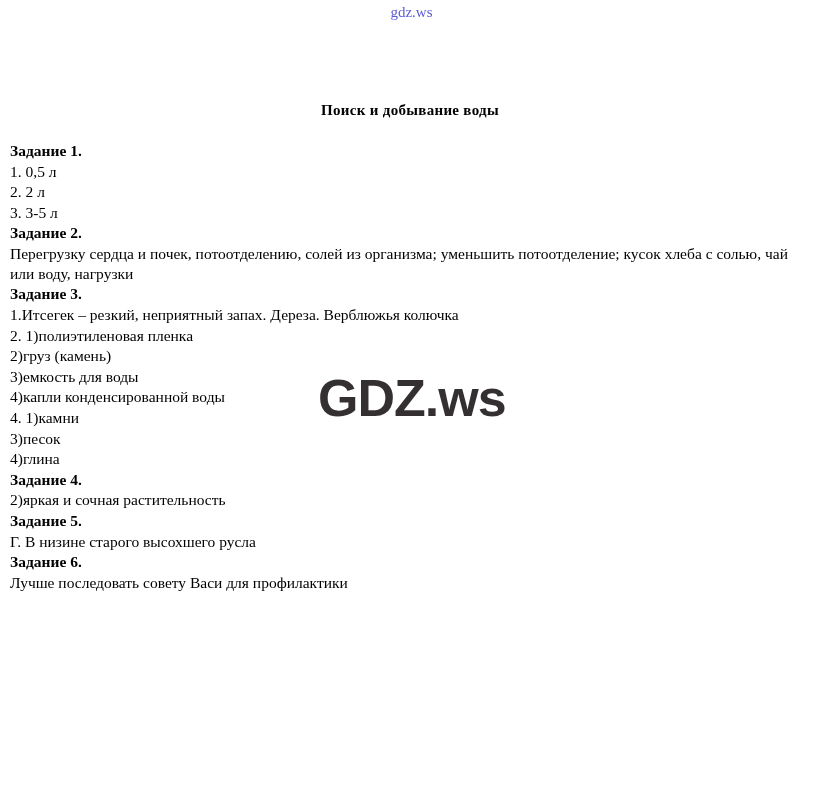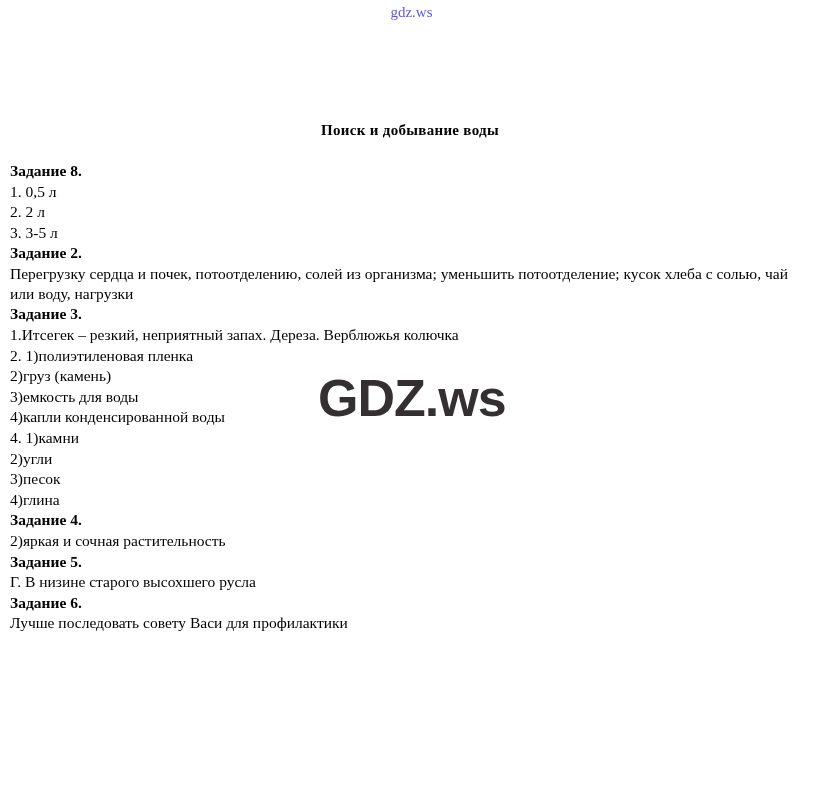--- a/index.html
+++ b/index.html
@@ -37,21 +37,21 @@
     left: 318px;
     font-family: "Liberation Sans", sans-serif;
     font-size: 52px;
     font-weight: bold;
     color: #231f20;
     opacity: 0.92;
     letter-spacing: -1px;
   }
   .content {
     position: absolute;
-    top: 122px;
+    top: 102px;
     left: 10px;
     width: 800px;
   }
   .doc-title {
     text-align: center;
     font-weight: bold;
     font-size: 15px;
     margin: 0 0 22px 0;
     letter-spacing: 0.3px;
   }
@@ -70,34 +70,33 @@
 </head>
 <body>
 
 <div class="page">
 
   <div class="top-watermark">gdz.ws</div>
 
   <div class="content">
     <div class="doc-title">Поиск и добывание воды</div>
     <div id="lines-container">
-        <div class="line bold">Задание 8.</div>
+        <div class="line bold">Задание 1.</div>
         <div class="line">1. 0,5 л</div>
         <div class="line">2. 2 л</div>
         <div class="line">3. 3-5 л</div>
         <div class="line bold">Задание 2.</div>
         <div class="line wrap">Перегрузку сердца и почек, потоотделению, солей из организма; уменьшить потоотделение; кусок хлеба с солью, чай или воду, нагрузки</div>
         <div class="line bold">Задание 3.</div>
         <div class="line">1.Итсегек – резкий, неприятный запах. Дереза. Верблюжья колючка</div>
         <div class="line">2. 1)полиэтиленовая пленка</div>
         <div class="line">2)груз (камень)</div>
         <div class="line">3)емкость для воды</div>
         <div class="line">4)капли конденсированной воды</div>
         <div class="line">4. 1)камни</div>
-        <div class="line">2)угли</div>
         <div class="line">3)песок</div>
         <div class="line">4)глина</div>
         <div class="line bold">Задание 4.</div>
         <div class="line">2)яркая и сочная растительность</div>
         <div class="line bold">Задание 5.</div>
         <div class="line">Г. В низине старого высохшего русла</div>
         <div class="line bold">Задание 6.</div>
         <div class="line">Лучше последовать совету Васи для профилактики</div>
       </div>
   </div>

